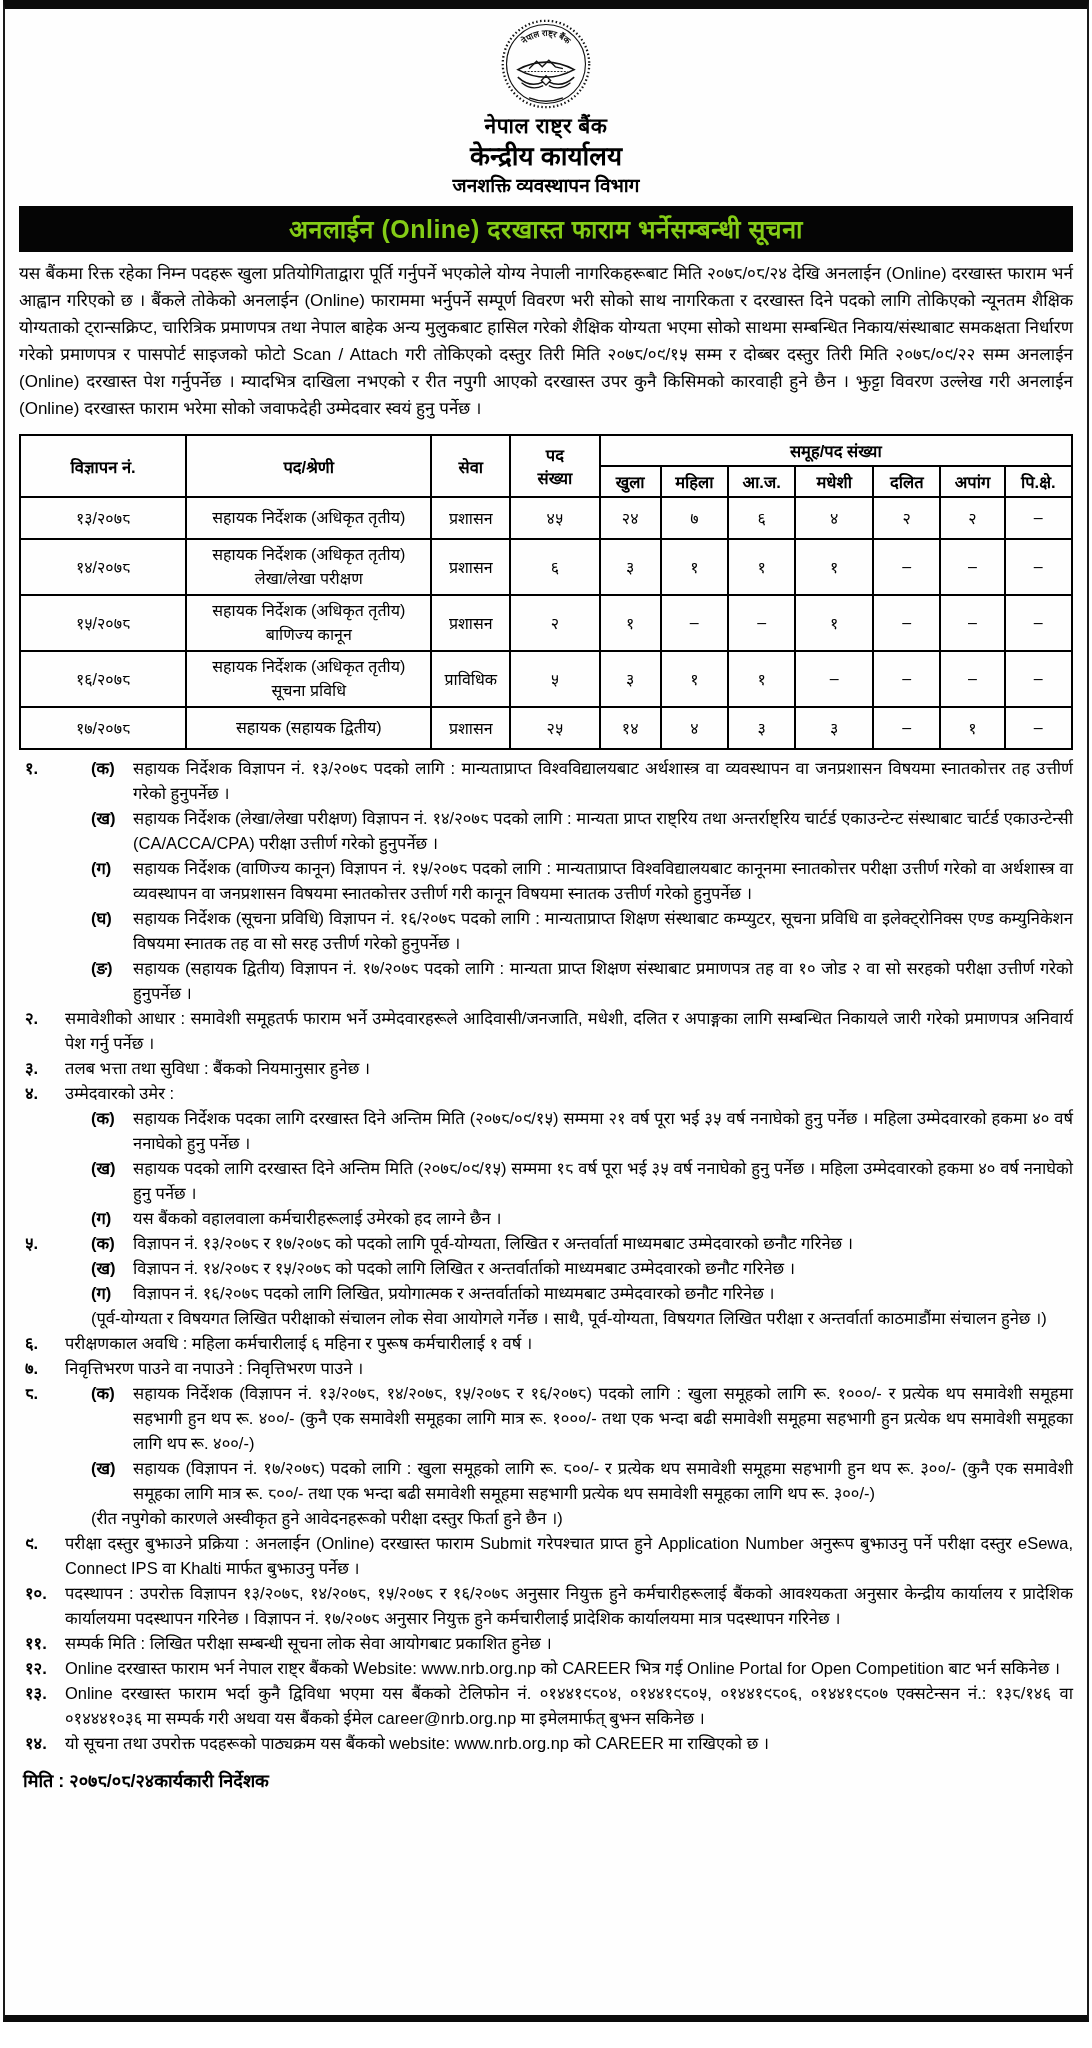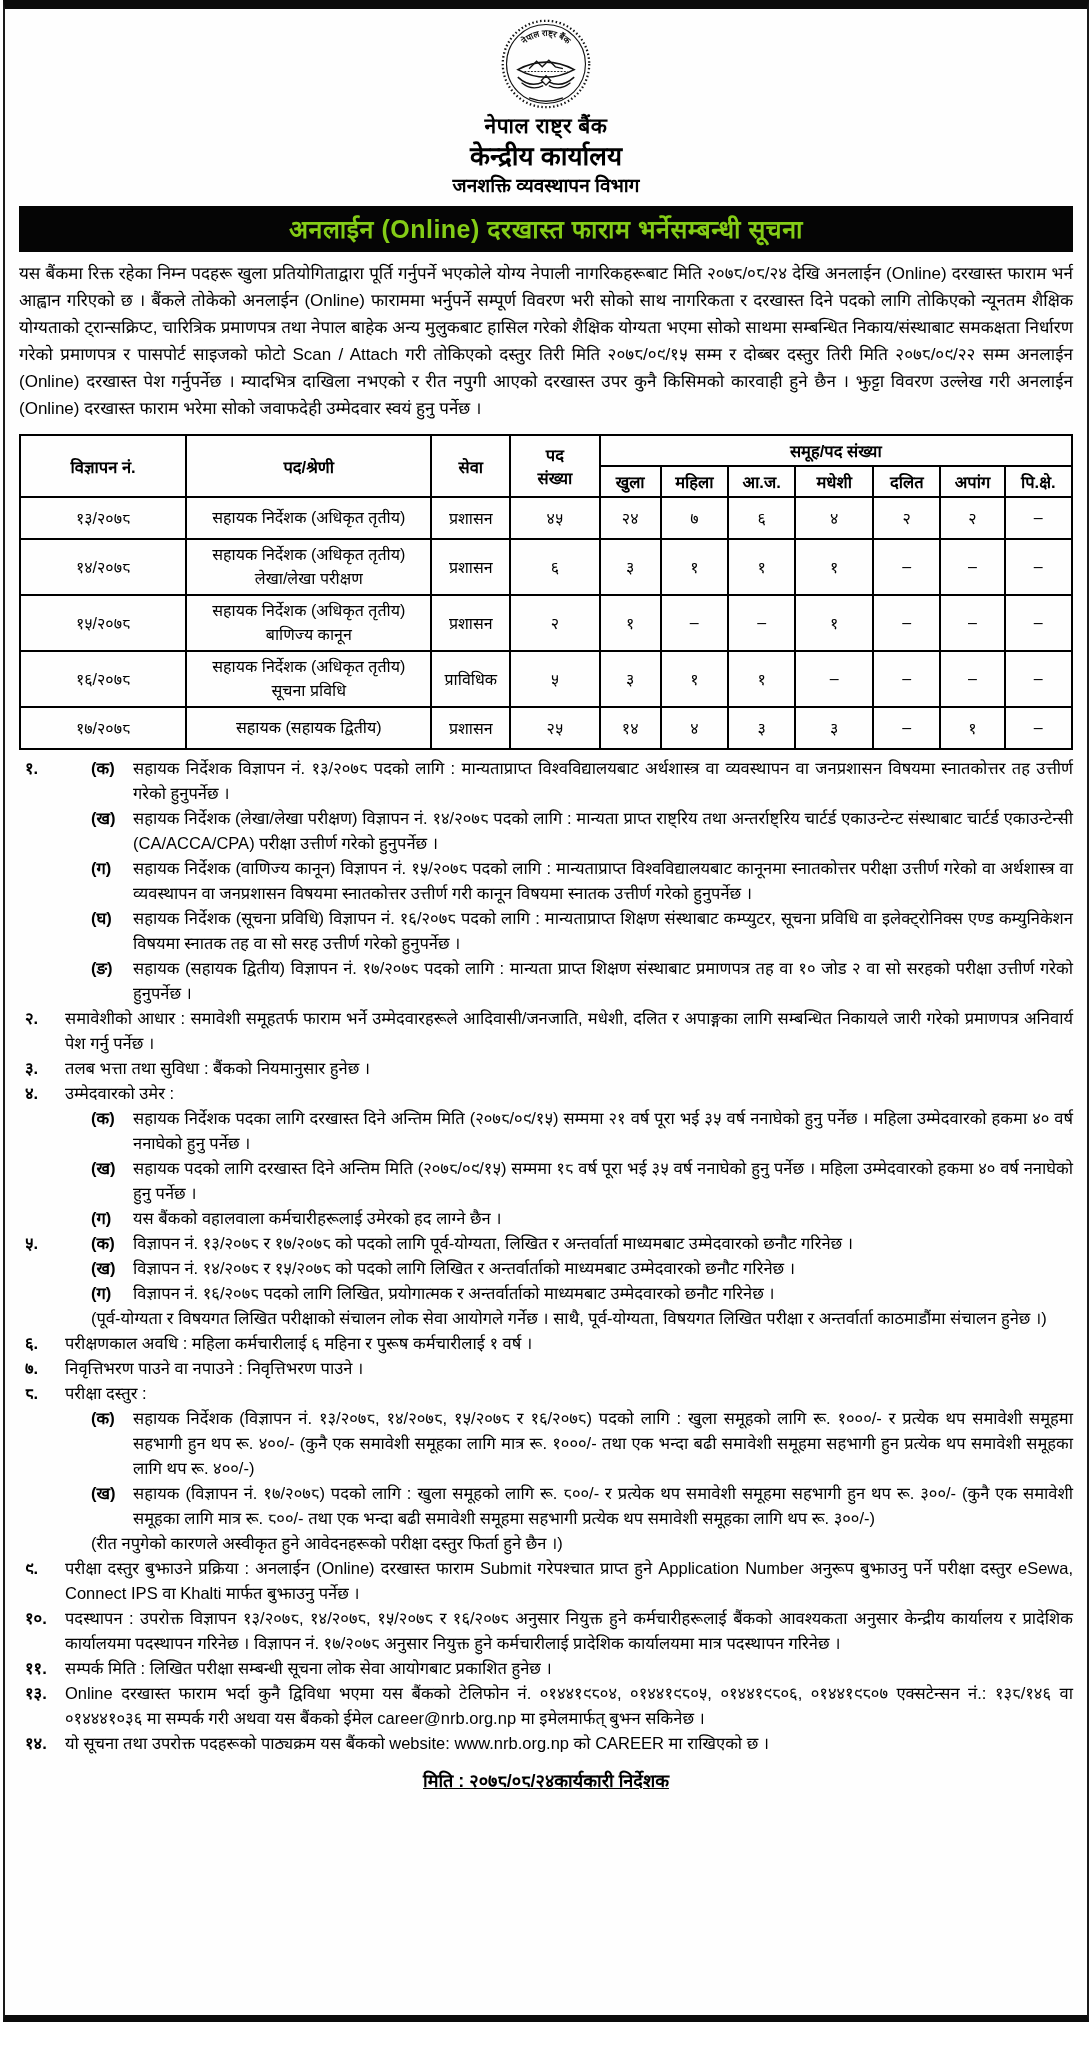--- a/index.html
+++ b/index.html
@@ -37,22 +37,22 @@
   
   .sections{margin-top:4px;}
   .sec{display:flex;font-size:16.5px;line-height:25px;}
   .sec-num{flex:0 0 46px;font-weight:bold;padding-left:6px;box-sizing:border-box;}
   .sec-body{flex:1;text-align:justify;}
   .sub{display:flex;margin-left:26px;}
   .sub-label{flex:0 0 42px;font-weight:bold;}
   .sub-text{flex:1;text-align:justify;}
   .sub-note{margin-left:26px;text-align:justify;}
   .footer{
-    display:flex;justify-content:center;align-items:baseline;
-    font-weight:bold;font-size:18px;margin:12px 4px 0;text-decoration:underline;
+    display:flex;justify-content:flex-start;align-items:baseline;
+    font-weight:bold;font-size:18px;margin:12px 4px 0;
   }
 </style>
 </head>
 <body>
 
 <div class="page">
 
   <div class="header">
     <svg class="seal" viewBox="0 0 100 100" aria-hidden="true">
       <circle cx="50" cy="50" r="46" fill="none" stroke="#111" stroke-width="2.4" stroke-dasharray="1.6 2.6"></circle>
@@ -279,21 +279,20 @@
       </div>
       <div class="sec">
         <span class="sec-num">७.</span>
         <div class="sec-body">
           <div><span class="b">निवृत्तिभरण पाउने वा नपाउने</span><span> : निवृत्तिभरण पाउने ।</span></div>
         </div>
       </div>
       <div class="sec">
         <span class="sec-num">८.</span>
         <div class="sec-body">
-          <div><span class="b">परीक्षा दस्तुर :</span></div>
           <div class="sub">
             <span class="sub-label">(क)</span>
             <div class="sub-text"><span class="b">सहायक निर्देशक (विज्ञापन नं. १३/२०७८, १४/२०७८, १५/२०७८ र १६/२०७८) पदको लागि</span><span> : खुला समूहको लागि रू. १०००/- र प्रत्येक थप समावेशी समूहमा सहभागी हुन थप रू. ४००/- (कुनै एक समावेशी समूहका लागि मात्र रू. १०००/- तथा एक भन्दा बढी समावेशी समूहमा सहभागी हुन प्रत्येक थप समावेशी समूहका लागि थप रू. ४००/-)</span></div>
           </div>
           <div class="sub">
             <span class="sub-label">(ख)</span>
             <div class="sub-text"><span class="b">सहायक (विज्ञापन नं. १७/२०७८) पदको लागि</span><span> : खुला समूहको लागि रू. ८००/- र प्रत्येक थप समावेशी समूहमा सहभागी हुन थप रू. ३००/- (कुनै एक समावेशी समूहका लागि मात्र रू. ८००/- तथा एक भन्दा बढी समावेशी समूहमा सहभागी प्रत्येक थप समावेशी समूहका लागि थप रू. ३००/-)</span></div>
           </div>
           <div class="sub-note"><span>(रीत नपुगेको कारणले अस्वीकृत हुने आवेदनहरूको परीक्षा दस्तुर फिर्ता हुने छैन ।)</span></div>
         </div>
@@ -307,20 +306,26 @@
       <div class="sec">
         <span class="sec-num">१०.</span>
         <div class="sec-body">
           <div><span class="b">पदस्थापन</span><span> : उपरोक्त विज्ञापन १३/२०७८, १४/२०७८, १५/२०७८ र १६/२०७८ अनुसार नियुक्त हुने कर्मचारीहरूलाई बैंकको आवश्यकता अनुसार केन्द्रीय कार्यालय र प्रादेशिक कार्यालयमा पदस्थापन गरिनेछ । विज्ञापन नं. १७/२०७८ अनुसार नियुक्त हुने कर्मचारीलाई प्रादेशिक कार्यालयमा मात्र पदस्थापन गरिनेछ ।</span></div>
         </div>
       </div>
       <div class="sec">
         <span class="sec-num">११.</span>
         <div class="sec-body">
           <div><span class="b">सम्पर्क मिति</span><span> : लिखित परीक्षा सम्बन्धी सूचना लोक सेवा आयोगबाट प्रकाशित हुनेछ ।</span></div>
+        </div>
+      </div>
+      <div class="sec">
+        <span class="sec-num">१२.</span>
+        <div class="sec-body">
+          <div><span>Online दरखास्त फाराम भर्न नेपाल राष्ट्र बैंकको Website: www.nrb.org.np को CAREER भित्र गई Online Portal for Open Competition बाट भर्न सकिनेछ ।</span></div>
         </div>
       </div>
       <div class="sec">
         <span class="sec-num">१३.</span>
         <div class="sec-body">
           <div><span>Online दरखास्त फाराम भर्दा कुनै द्विविधा भएमा यस बैंकको टेलिफोन नं. ०१४४१९८०४, ०१४४१९८०५, ०१४४१९८०६, ०१४४१९८०७ एक्सटेन्सन नं.: १३८/१४६ वा ०१४४४१०३६ मा सम्पर्क गरी अथवा यस बैंकको ईमेल career@nrb.org.np मा इमेलमार्फत् बुझ्न सकिनेछ ।</span></div>
         </div>
       </div>
       <div class="sec">
         <span class="sec-num">१४.</span>

